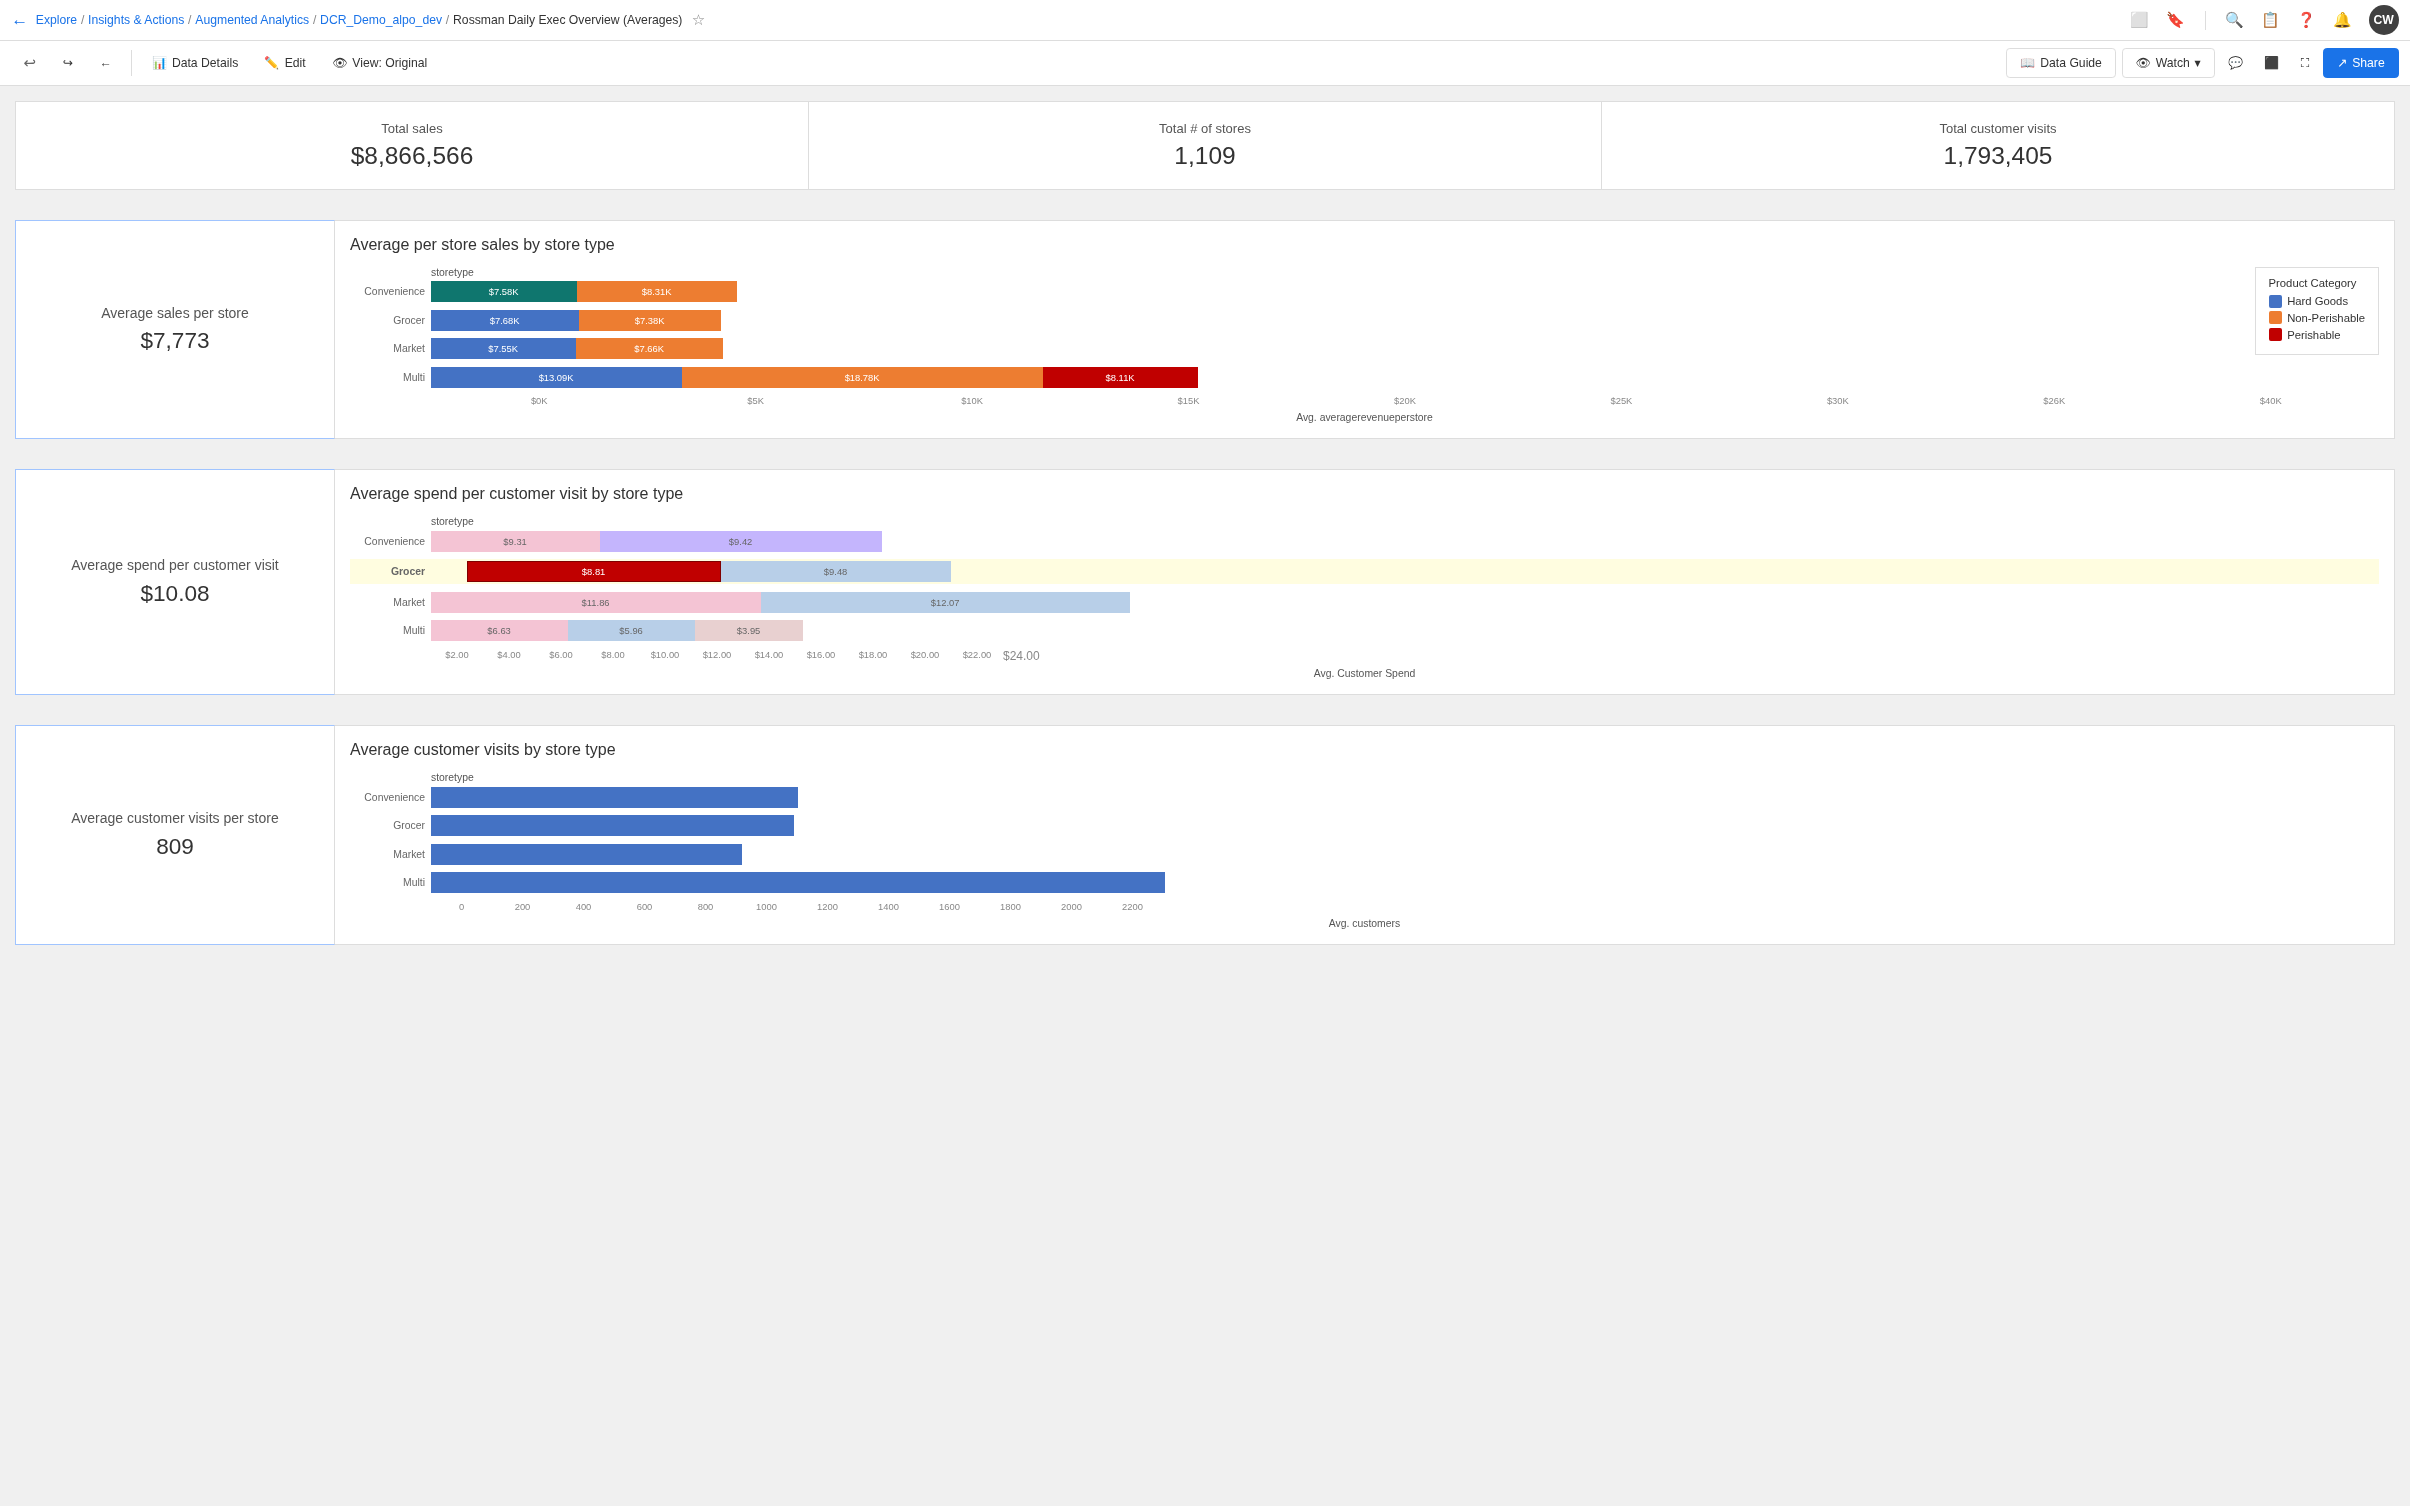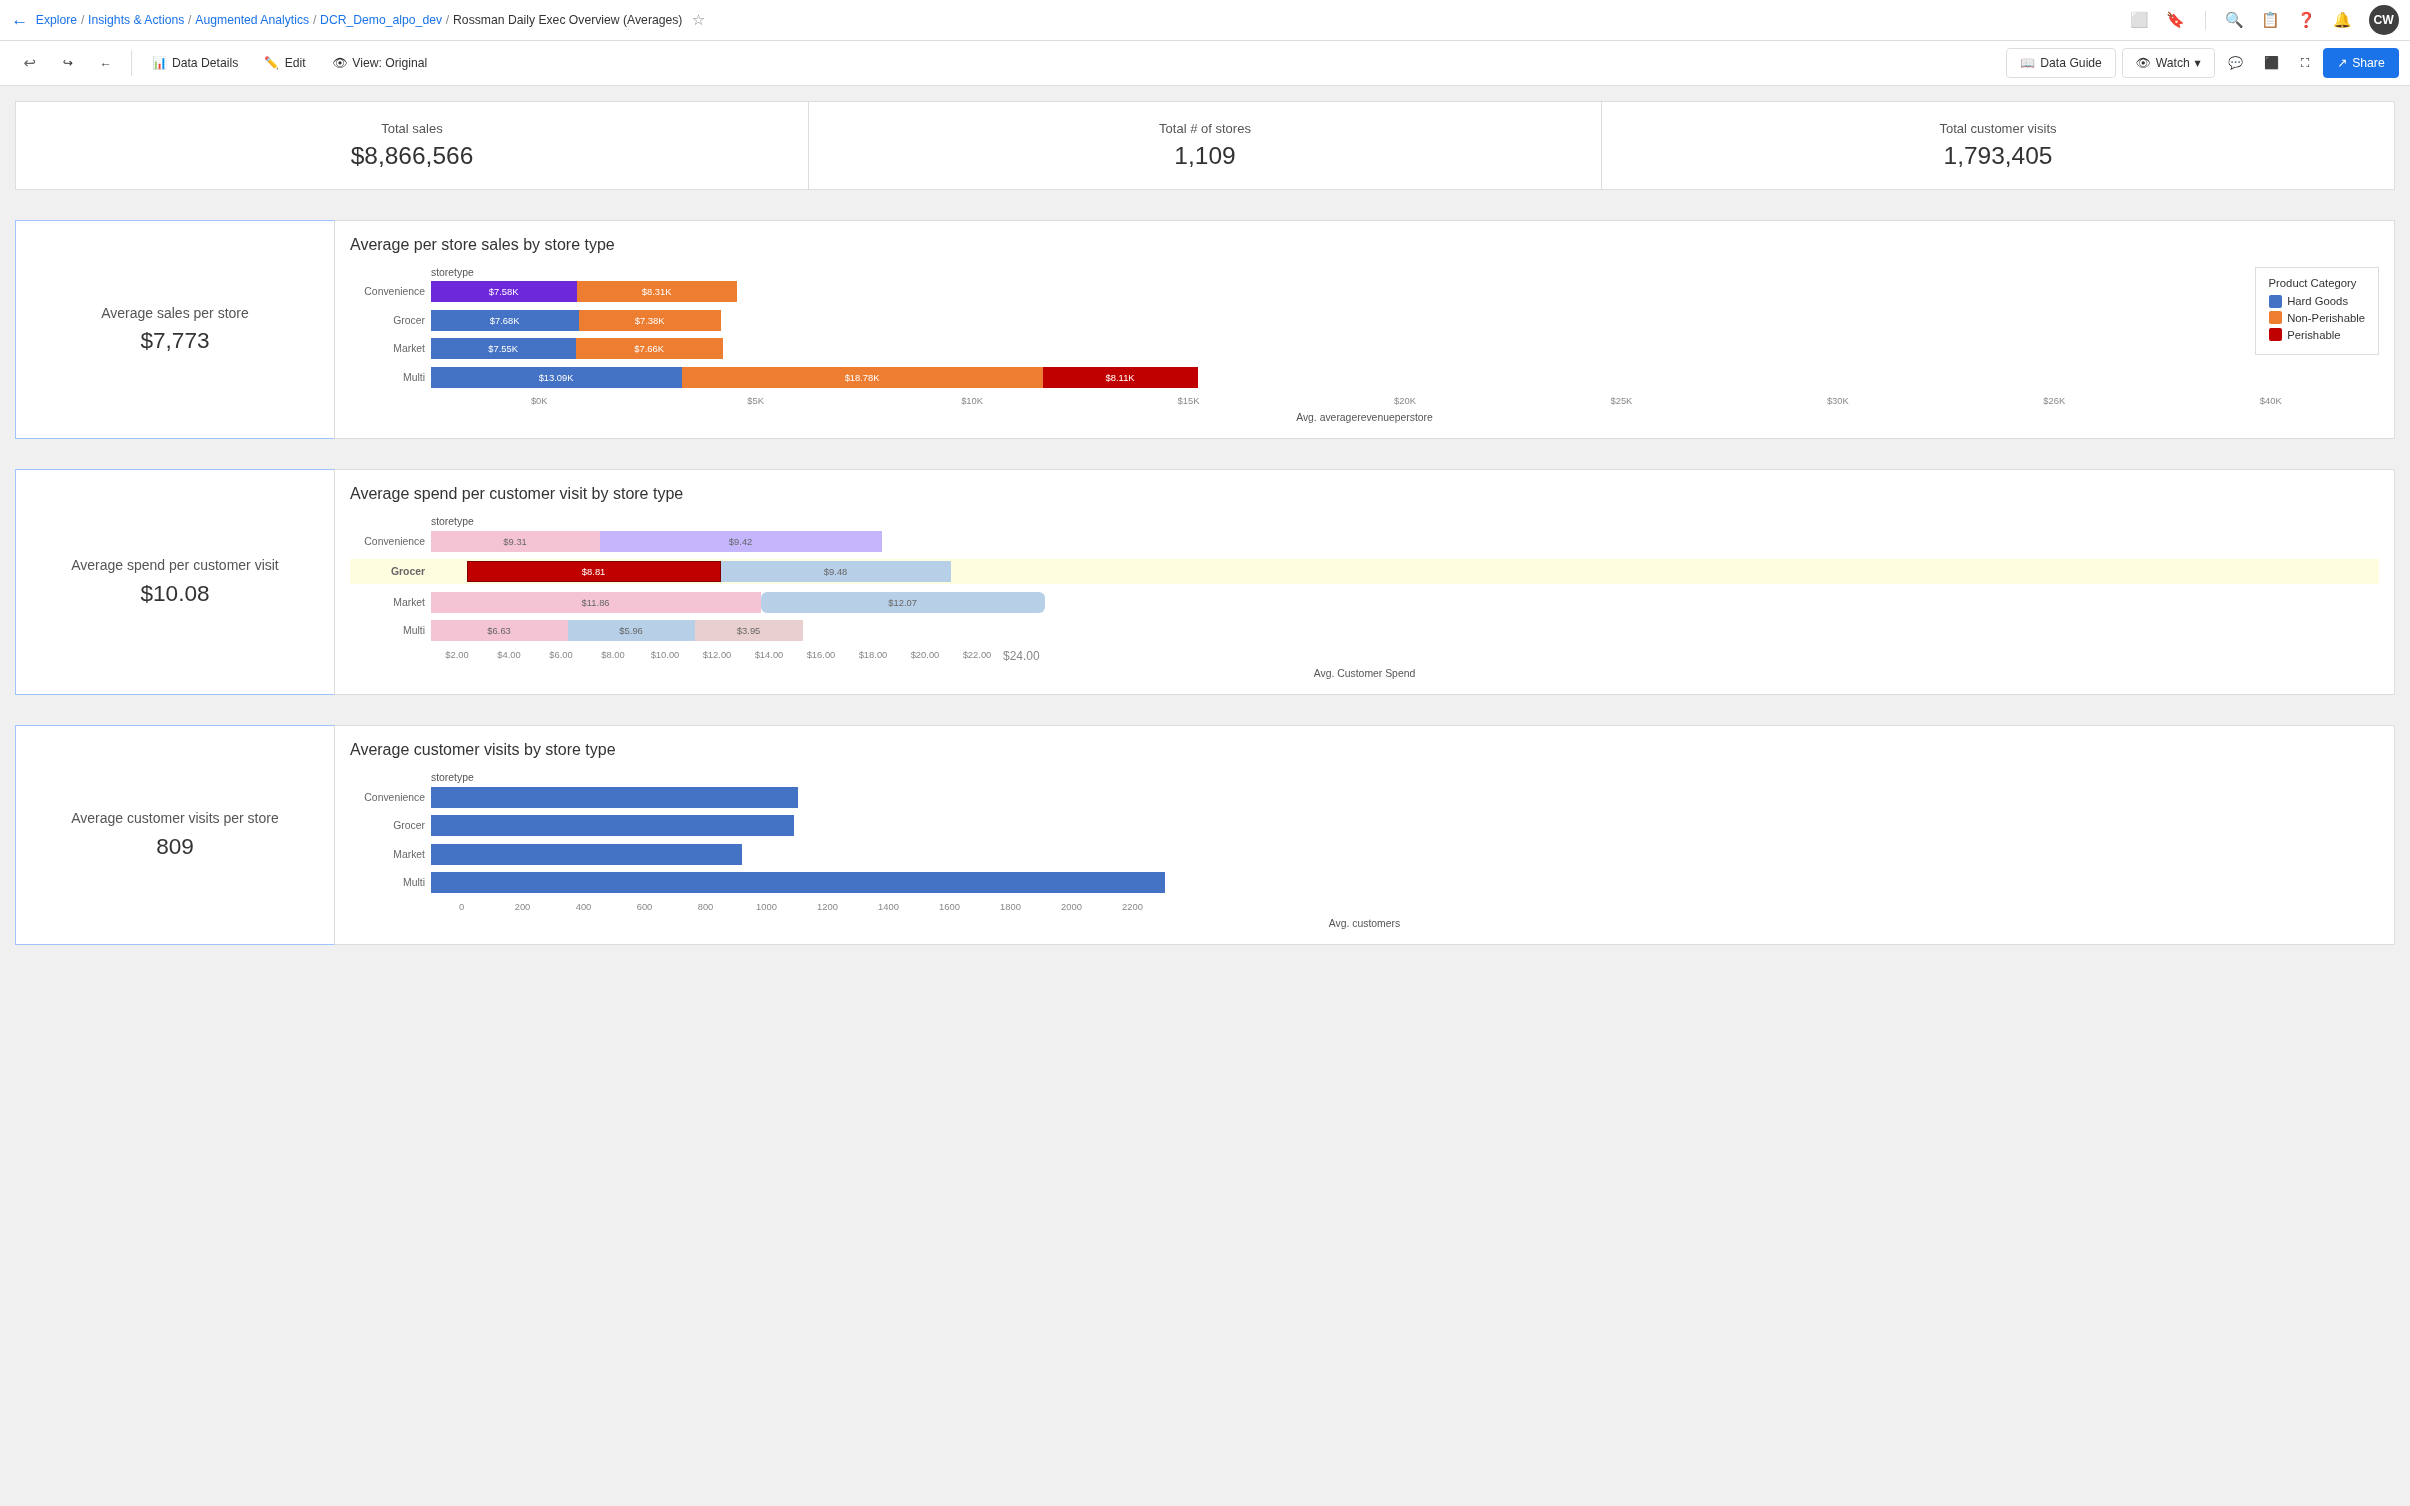--- a/index.html
+++ b/index.html
@@ -219,21 +219,21 @@
             <div class="legend-dot" style="background:#c00000;"></div>
             <span>Perishable</span>
           </div>
         </div>
 
         <div class="chart-axis-label" style="padding-left:81px;">storetype</div>
 
         <div class="bar-row">
           <div class="bar-row-label">Convenience</div>
           <div class="bar-segments">
-            <div class="bar-segment" style="background:#6d28d9;width:146px;">$7.58K</div>
+            <div class="bar-segment" style="background:#0f766e;width:146px;">$7.58K</div>
             <div class="bar-segment" style="background:#ed7d31;width:160px;">$8.31K</div>
           </div>
         </div>
         <div class="bar-row">
           <div class="bar-row-label">Grocer</div>
           <div class="bar-segments">
             <div class="bar-segment" style="background:#4472c4;width:148px;">$7.68K</div>
             <div class="bar-segment" style="background:#ed7d31;width:142px;">$7.38K</div>
           </div>
         </div>
@@ -291,21 +291,21 @@
         <div class="sp-bar-wrap">
           <div style="background:#c00000;width:254px;height:21px;display:flex;align-items:center;justify-content:center;font-size:9.4px;color:#fff;border:1.9px solid #800000;margin-left:36px;">$8.81</div>
           <div style="background:#b8cfe8;width:230px;height:21px;display:flex;align-items:center;justify-content:center;font-size:9.4px;color:#666;">$9.48</div>
         </div>
       </div>
 
       <div class="sp-bar-row">
         <div class="sp-bar-label">Market</div>
         <div class="sp-bar-wrap">
           <div style="background:#f4c4d4;width:330px;height:21px;display:flex;align-items:center;justify-content:center;font-size:9.4px;color:#666;">$11.86</div>
-          <div style="background:#b8cfe8;width:284px;height:21px;display:flex;align-items:center;justify-content:center;font-size:9.4px;color:#666;border-radius:6px;">$12.07</div>
+          <div style="background:#b8cfe8;width:369px;height:21px;display:flex;align-items:center;justify-content:center;font-size:9.4px;color:#666;">$12.07</div>
         </div>
       </div>
 
       <div class="sp-bar-row">
         <div class="sp-bar-label">Multi</div>
         <div class="sp-bar-wrap">
           <div style="background:#f4c4d4;width:137px;height:21px;display:flex;align-items:center;justify-content:center;font-size:9.4px;color:#666;">$6.63</div>
           <div style="background:#b8cfe8;width:127px;height:21px;display:flex;align-items:center;justify-content:center;font-size:9.4px;color:#666;">$5.96</div>
           <div style="background:#e8d0d0;width:108px;height:21px;display:flex;align-items:center;justify-content:center;font-size:9.4px;color:#666;">$3.95</div>
         </div>

